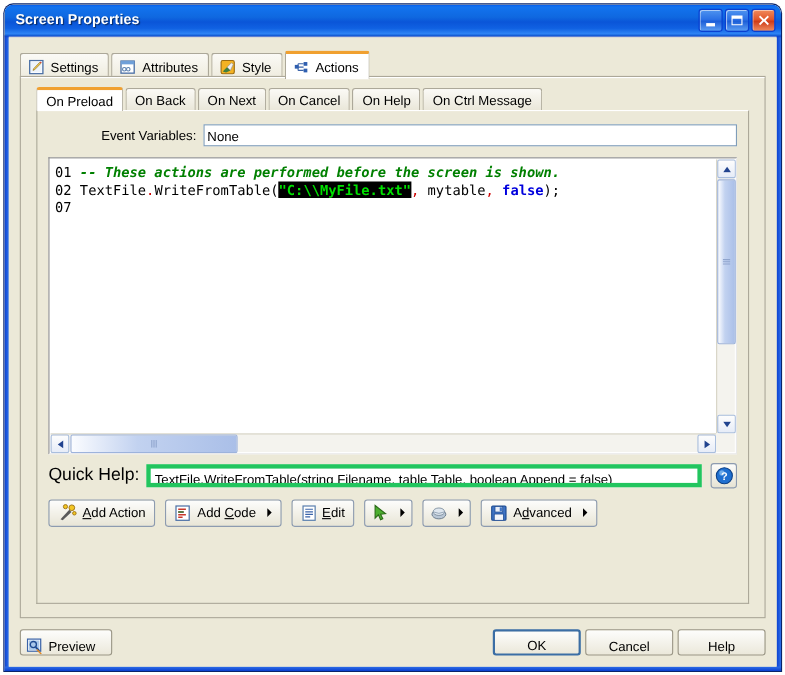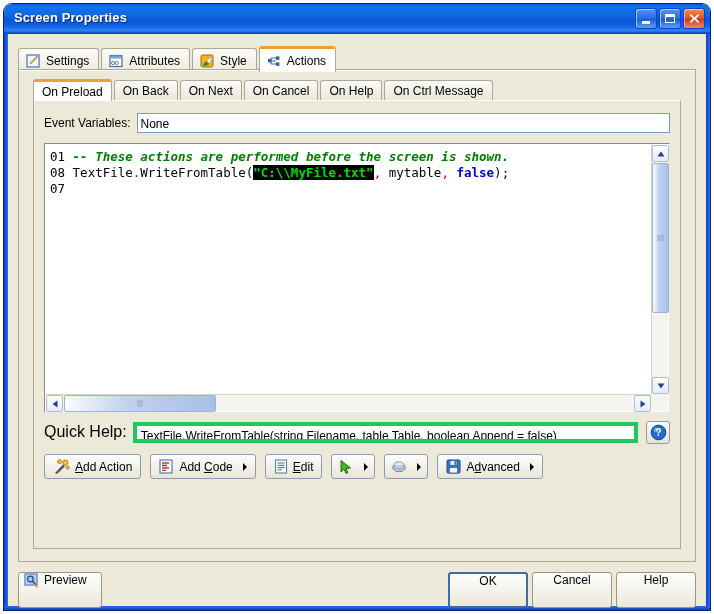--- a/index.html
+++ b/index.html
@@ -106,21 +106,21 @@
     border-top:3px solid #f0a030; z-index:3;
   }
   .inner-panel {
     position:absolute; left:14px; top:30px; right:14px; bottom:12px;
     background:#ece9d8; border:1px solid #aca899; border-top:1px solid #fff;
   }
 
   
   .ev-row { position:absolute; left:10px; top:12px; right:10px; height:20px;
             display:flex; align-items:center; }
-  .ev-label { font-size:12px; color:#000; margin-right:6px; }
+  .ev-label { font-size:12px; color:#000; margin-right:6px;margin-left:48px; }
   .ev-input {
     flex:1; height:20px; background:#fff;
     border:1px solid #7f9db9;
     font-size:12px; color:#000; padding:2px 3px; line-height:16px;
   }
 
   
   .editor-wrap {
     position:absolute; left:10px; top:42px; right:10px; height:270px;
     background:#fff; border:2px inset #a0a0a0;
@@ -180,39 +180,39 @@
   }
   .qh-btn {
     width:24px; height:23px; margin-left:8px; flex:none;
     background: linear-gradient(to bottom,#fcfcfb,#e6e3d4);
     border:1px solid #8d9bb0; border-radius:3px;
     display:flex; align-items:center; justify-content:center;
   }
 
   
   .toolbar { position:absolute; left:10px; top:352px; right:10px; height:26px;
-             display:flex; align-items:flex-end; gap:9px; }
+             display:flex; align-items:center; gap:9px; }
   .tbtn {
     height:25px; background: linear-gradient(to bottom,#fdfdfc,#e8e5d6);
     border:1px solid #8d9bb0; border-radius:3px;
     display:flex; align-items:center; gap:5px;
     padding:0 8px; font-size:12px; color:#000; white-space:nowrap;
   }
   .arrow { width:0;height:0;border-left:4px solid #000;
            border-top:4px solid transparent;border-bottom:4px solid transparent;
            margin-left:5px; }
   .ul { text-decoration:underline; }
 
   
   .bottombar { position:absolute; left:10px; right:10px; bottom:8px; height:26px; }
   .btn {
-    position:absolute; height:36px;
+    position:absolute; height:24px;
     background: linear-gradient(to bottom,#fdfdfc,#ebe8da);
     border:1px solid #9a9686; border-radius:3px;
-    display:flex; align-items:flex-start; justify-content:center;
+    display:flex; align-items:flex-end; justify-content:center;
     font-size:12px; color:#000;
   }
   .btn.default { border:2px solid #3b6ea5; }
   .btn-preview { left:0; width:84px; gap:5px; justify-content:flex-start; padding-left:5px; }
   .btn-ok { right:168px; width:80px; }
   .btn-cancel { right:84px; width:80px; }
   .btn-help { right:0; width:80px; }
 </style>
 </head>
 <body>
@@ -317,21 +317,21 @@
 
       <div class="inner-panel">
 
         <div class="ev-row">
           <span class="ev-label">Event Variables:</span>
           <div class="ev-input">None</div>
         </div>
 
         <div class="editor-wrap">
           <div class="editor-inner"><span class="gutter">01</span> <span class="cm">-- These actions are performed before the screen is shown.</span>
-<span class="gutter">08</span> <span class="id">TextFile</span><span class="punct">.</span><span class="id">WriteFromTable</span><span class="id">(</span><span class="sel">"C:\\MyFile.txt"</span><span class="punct">,</span> <span class="id">mytable</span><span class="punct">,</span> <span class="kw">false</span><span class="id">)</span><span class="id">;</span>
+<span class="gutter">02</span> <span class="id">TextFile</span><span class="punct">.</span><span class="id">WriteFromTable</span><span class="id">(</span><span class="sel">"C:\\MyFile.txt"</span><span class="punct">,</span> <span class="id">mytable</span><span class="punct">,</span> <span class="kw">false</span><span class="id">)</span><span class="id">;</span>
 <span class="gutter">07</span></div>
 
           <div class="vsb">
             <div class="sb-btn">
               <svg width="8" height="6" viewBox="0 0 8 6">
                   <path d="M4,0.5 L7.5,5.5 L0.5,5.5 Z" fill="#21438f"></path>
                 </svg>
             </div>
             <div class="vsb-thumb">
               <svg width="7" height="7" viewBox="0 0 7 7">

